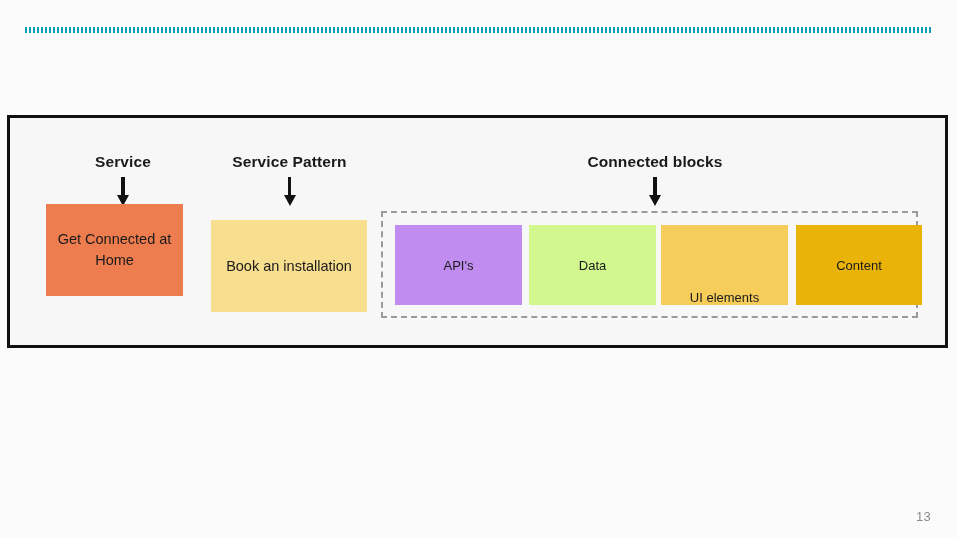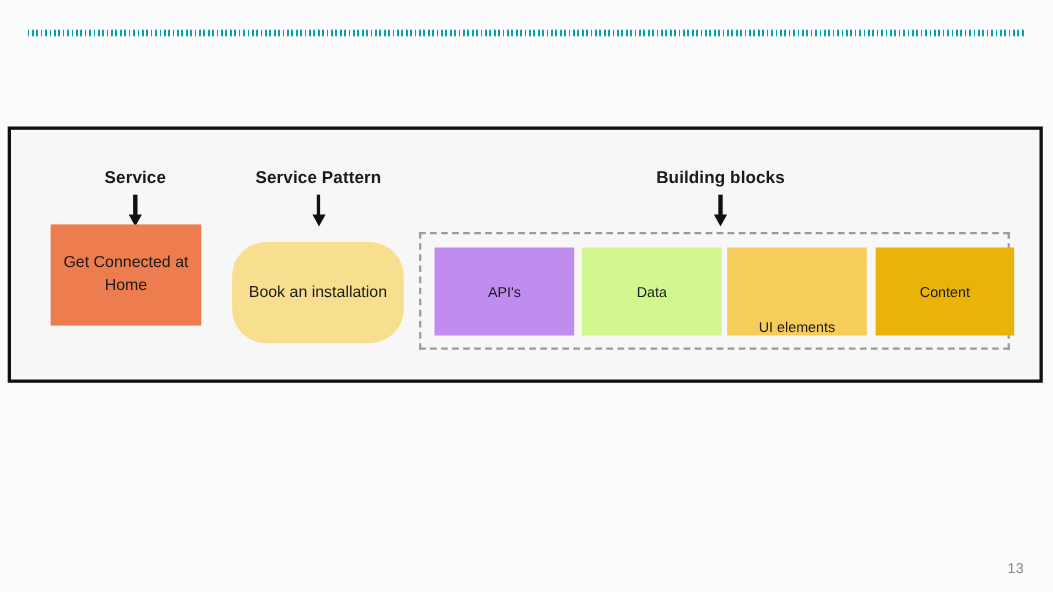--- a/index.html
+++ b/index.html
@@ -101,21 +101,21 @@
     text-align: center;
     color: #1a1a1a;
     font-size: 14.5px;
     line-height: 21px;
     padding: 4px 8px;
   }
 
   #box-service  { left: 46px;  top: 204px; width: 137px; height: 92px;
                   background: #ED7C4E; }
   #box-pattern  { left: 211px; top: 220px; width: 156px; height: 92px;
-                  background: #F8DE8F; border-radius: 31px; }
+                  background: #F8DE8F; }
 
   
   #building-blocks-group {
     position: absolute;
     left: 381px;
     top: 211px;
     width: 537px;
     height: 107px;
     border: 2px dashed #9a9a9a;
     background: rgba(255,255,255,0.0);
@@ -167,21 +167,21 @@
 
   <div class="col-head" id="head-service-pattern">
     <span class="label">Service Pattern</span>
     <span class="arrow">
       <span class="shaft"></span>
         <span class="head"></span>
     </span>
   </div>
 
   <div class="col-head" id="head-building-blocks">
-    <span class="label">Building blocks</span>
+    <span class="label">Connected blocks</span>
     <span class="arrow">
       <span class="shaft"></span>
         <span class="head"></span>
     </span>
   </div>
 
   <div class="flat-box" id="box-service">
     <span>Get Connected at Home</span>
   </div>
 

